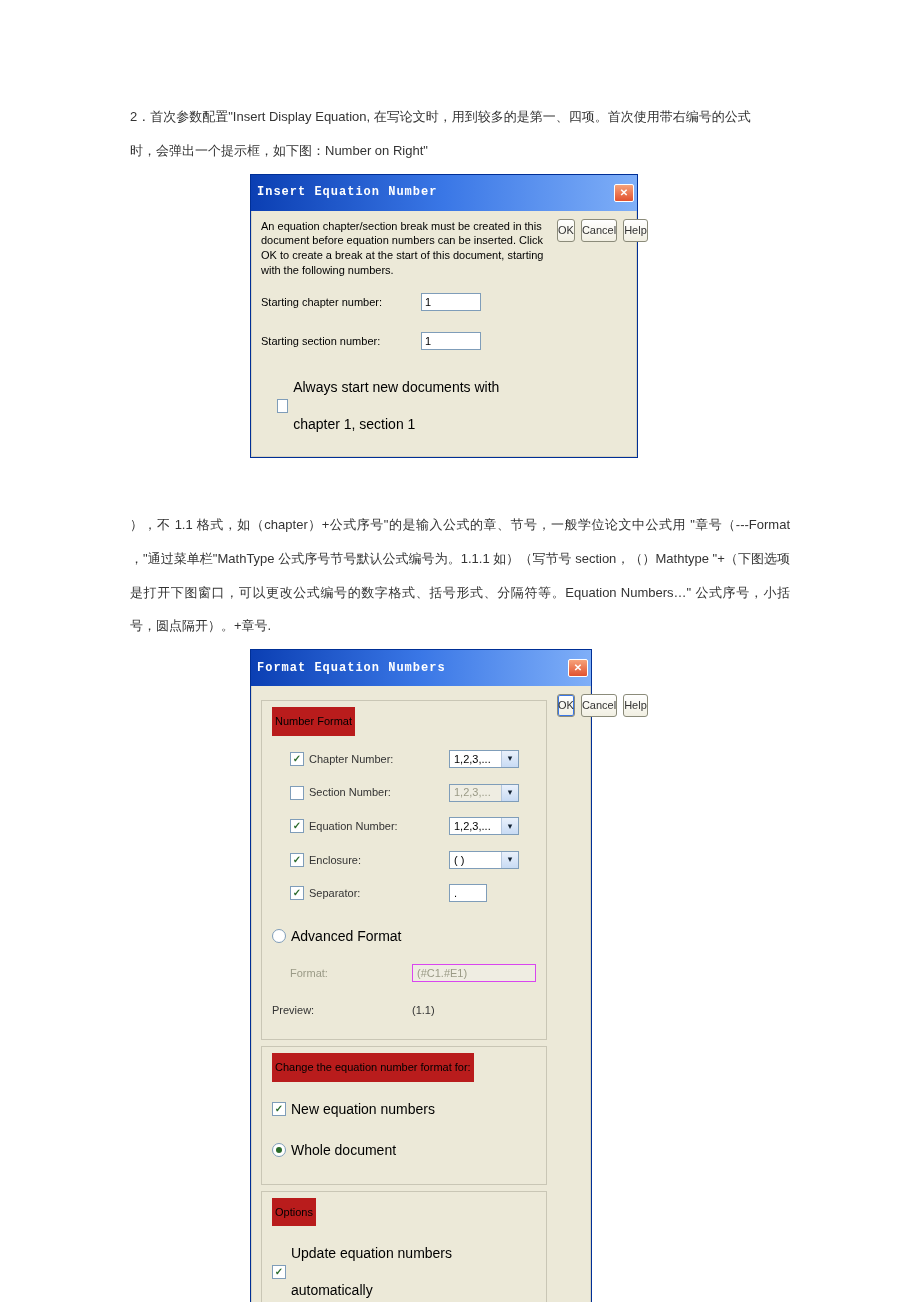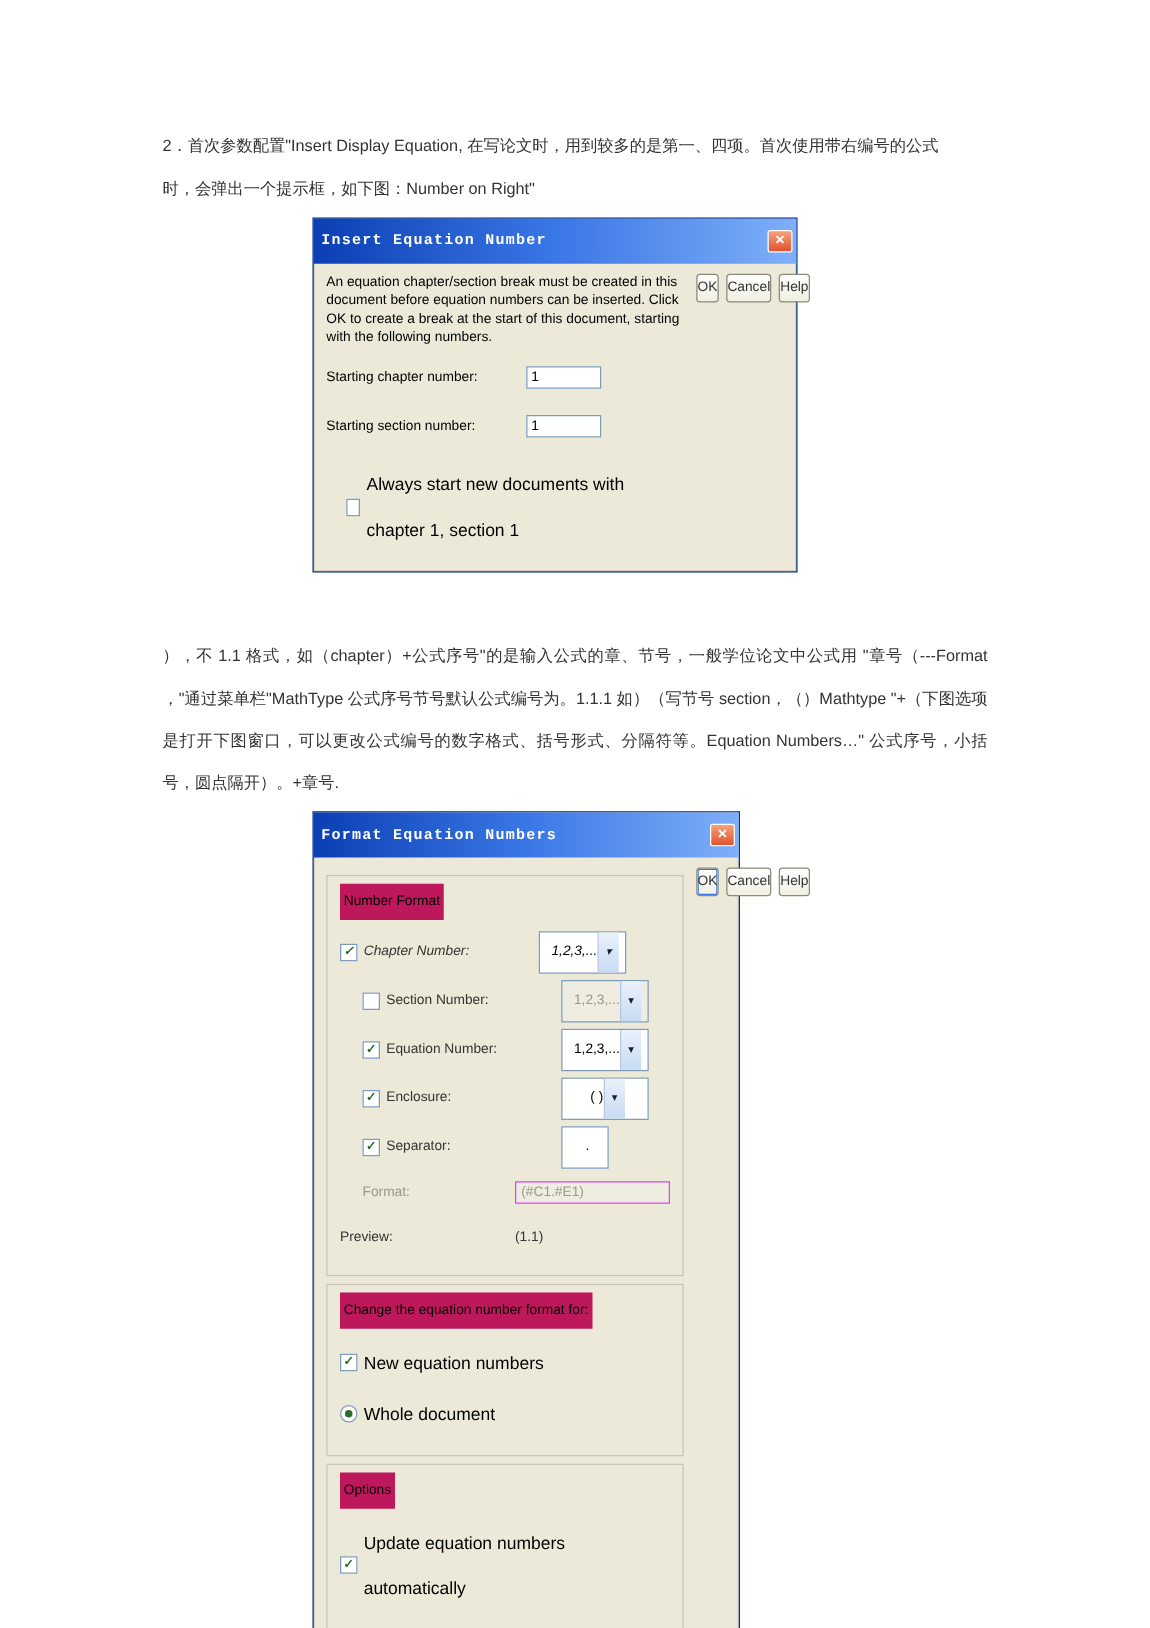--- a/index.html
+++ b/index.html
@@ -97,27 +97,27 @@
   .radio.disabled { color:#9a9a86;}
   .radio.disabled .box{ background:#ece9d8;}
   .fieldset{
     border:1px solid #c9c6b5;
     margin:6px 0 0 0;
     padding:6px 10px 10px 10px;
   }
   .legend{
     font-size:11px; color:#000;
     margin:-13px 0 4px 0;
-    background:#be185d;
+    background:#b91c1c;
     display:inline-block;
     padding:0 3px;
   }
   .combo{
-    width:70px; height:34px; border:1px solid #7f9db9; background:#fff;
-    display:flex; align-items:center; justify-content:center;
+    width:70px; height:18px; border:1px solid #7f9db9; background:#fff;
+    display:flex; align-items:center; justify-content:space-between;
     font-size:11px; color:#000; padding-left:4px; box-sizing:border-box;
   }
   .combo.disabled{ color:#9a9a86; background:#efede2;}
   .combo .arrow{ width:16px; height:100%; border-left:1px solid #b5c7de; background:linear-gradient(#eaf1fb,#c8dbf4); display:flex; align-items:center; justify-content:center; font-size:9px; color:#123;}
   .opt-row{display:flex; align-items:center; margin:5px 0;}
   .opt-row .opt-label{ width:140px; font-size:11px; }
   .checkline{ margin:5px 0;}
   .disabled-text{color:#9a9a86;}
   .plain-input{
     width:124px; height:18px; border:1px solid #d946ef; background:#efede2;
@@ -172,21 +172,21 @@
       <span class="titlebar-text">Format Equation Numbers</span>
       <span class="close-btn">✕</span>
     </div>
     <div class="dialog-body">
       <div class="dialog-main">
 
         <div class="fieldset">
           <div class="legend">Number Format</div>
 
 
-          <div class="opt-row" style="font-style:italic;">
+          <div class="opt-row" style="margin-left:18px;">
             <span class="chk on">
                 <span class="box"></span>
               </span>
             <span class="opt-label" style="margin-left:5px;">Chapter Number:</span>
             <div class="combo">
               <span>1,2,3,...</span>
                 <span class="arrow">▾</span>
             </div>
           </div>
           <div class="opt-row" style="margin-left:18px;">
@@ -222,20 +222,26 @@
           <div class="opt-row" style="margin-left:18px;">
             <span class="chk on">
                 <span class="box"></span>
               </span>
             <span class="opt-label" style="margin-left:5px;">Separator:</span>
             <div class="combo" style="width:38px;">
               <span>.</span>
             </div>
           </div>
 
+          <div class="checkline" style="margin-top:10px;">
+            <span class="chk radio">
+              <span class="box"></span>
+              <span>Advanced Format</span>
+            </span>
+          </div>
           <div class="opt-row" style="margin-left:18px;">
             <span class="opt-label disabled-text" style="width:122px;">Format:</span>
             <div class="plain-input">(#C1.#E1)</div>
           </div>
 
           <div class="opt-row" style="margin-top:8px;">
             <span class="opt-label" style="width:140px;">Preview:</span>
             <span>(1.1)</span>
           </div>
         </div>

